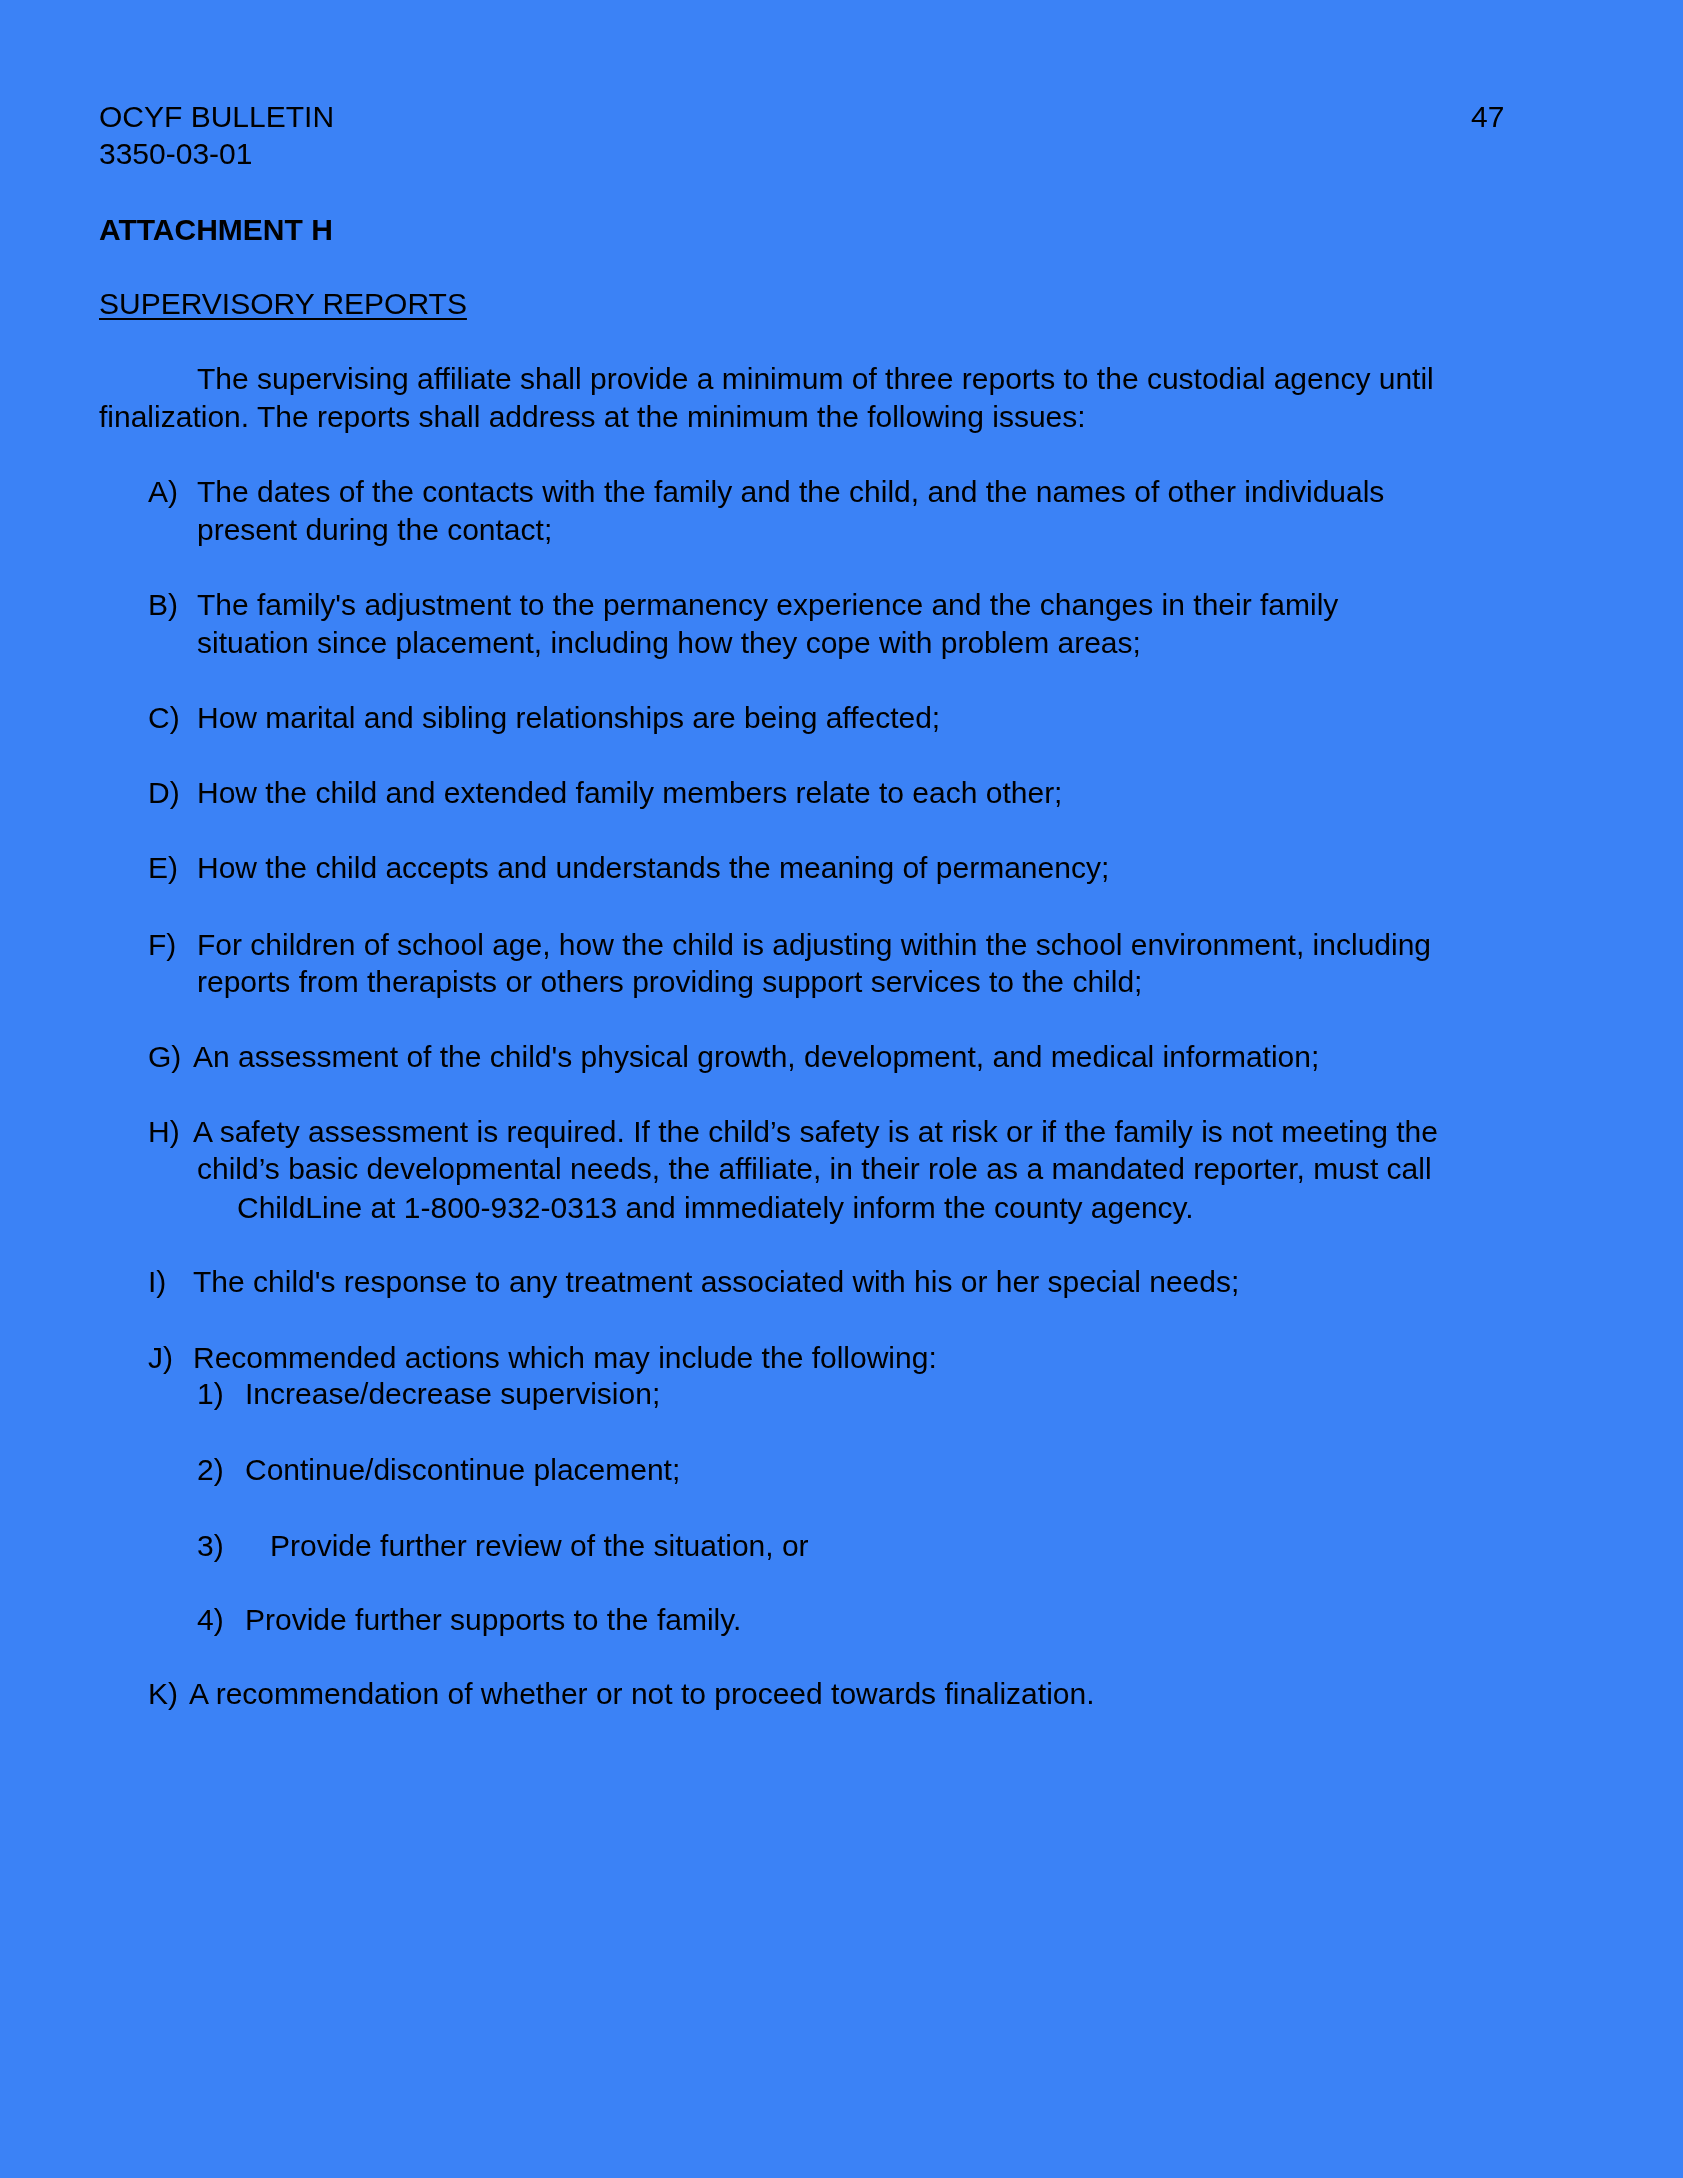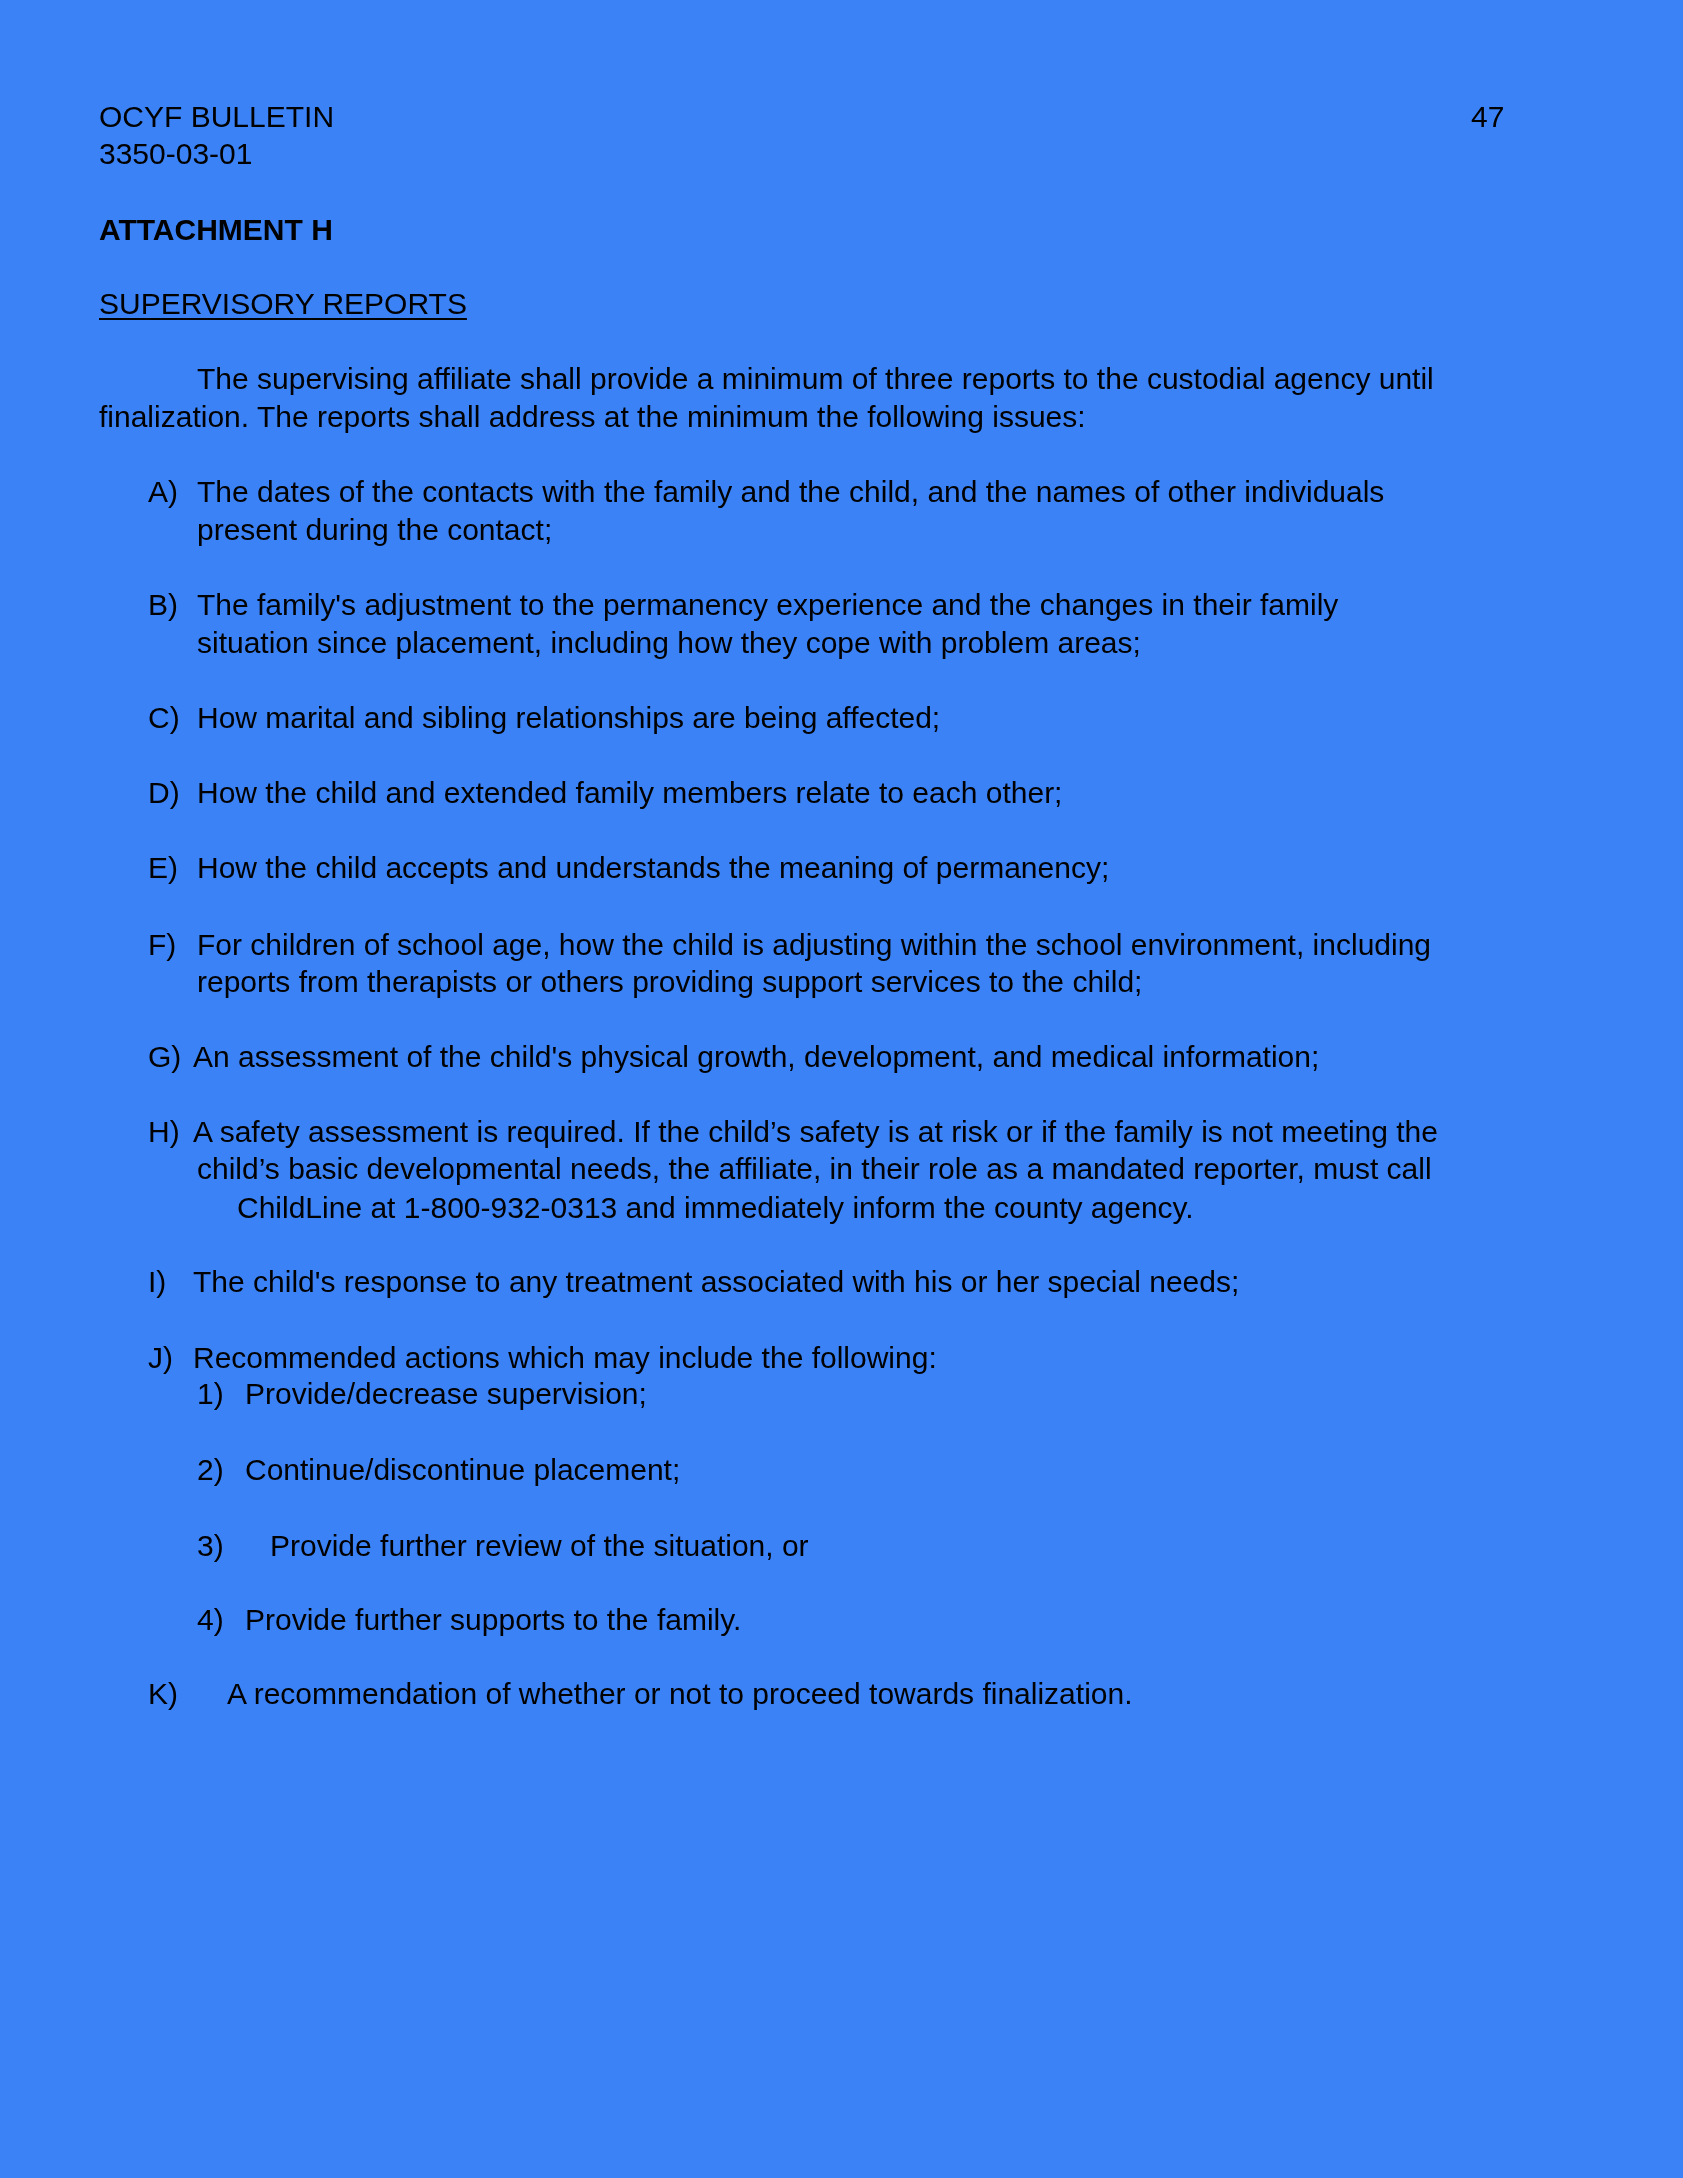--- a/index.html
+++ b/index.html
@@ -76,35 +76,35 @@
     <div class="ln" style="left:148px; top:1263px;">I)</div>
     <div class="ln" style="left:193px; top:1263px;">The child's response to any treatment associated with his or her special needs;</div>
   </div>
 
   <div>
     <div class="ln" style="left:148px; top:1339px;">J)</div>
     <div class="ln" style="left:193px; top:1339px;">Recommended actions which may include the following:</div>
 
     <div>
       <div class="ln" style="left:197px; top:1375px;">1)</div>
-      <div class="ln" style="left:245px; top:1375px;">Provide/decrease supervision;</div>
+      <div class="ln" style="left:245px; top:1375px;">Increase/decrease supervision;</div>
     </div>
     <div>
       <div class="ln" style="left:197px; top:1451px;">2)</div>
       <div class="ln" style="left:245px; top:1451px;">Continue/discontinue placement;</div>
     </div>
     <div>
       <div class="ln" style="left:197px; top:1527px;">3)</div>
       <div class="ln" style="left:245px; top:1527px;margin-left:25px;">Provide further review of the situation, or</div>
     </div>
     <div>
       <div class="ln" style="left:197px; top:1601px;">4)</div>
       <div class="ln" style="left:245px; top:1601px;">Provide further supports to the family.</div>
     </div>
   </div>
 
   <div>
     <div class="ln" style="left:148px; top:1675px;">K)</div>
-    <div class="ln" style="left:189px; top:1675px;margin-left:38px;">A recommendation of whether or not to proceed towards finalization.</div>
+    <div class="ln" style="left:189px; top:1675px;">A recommendation of whether or not to proceed towards finalization.</div>
   </div>
 
 </div>
 
 
 </body></html>

